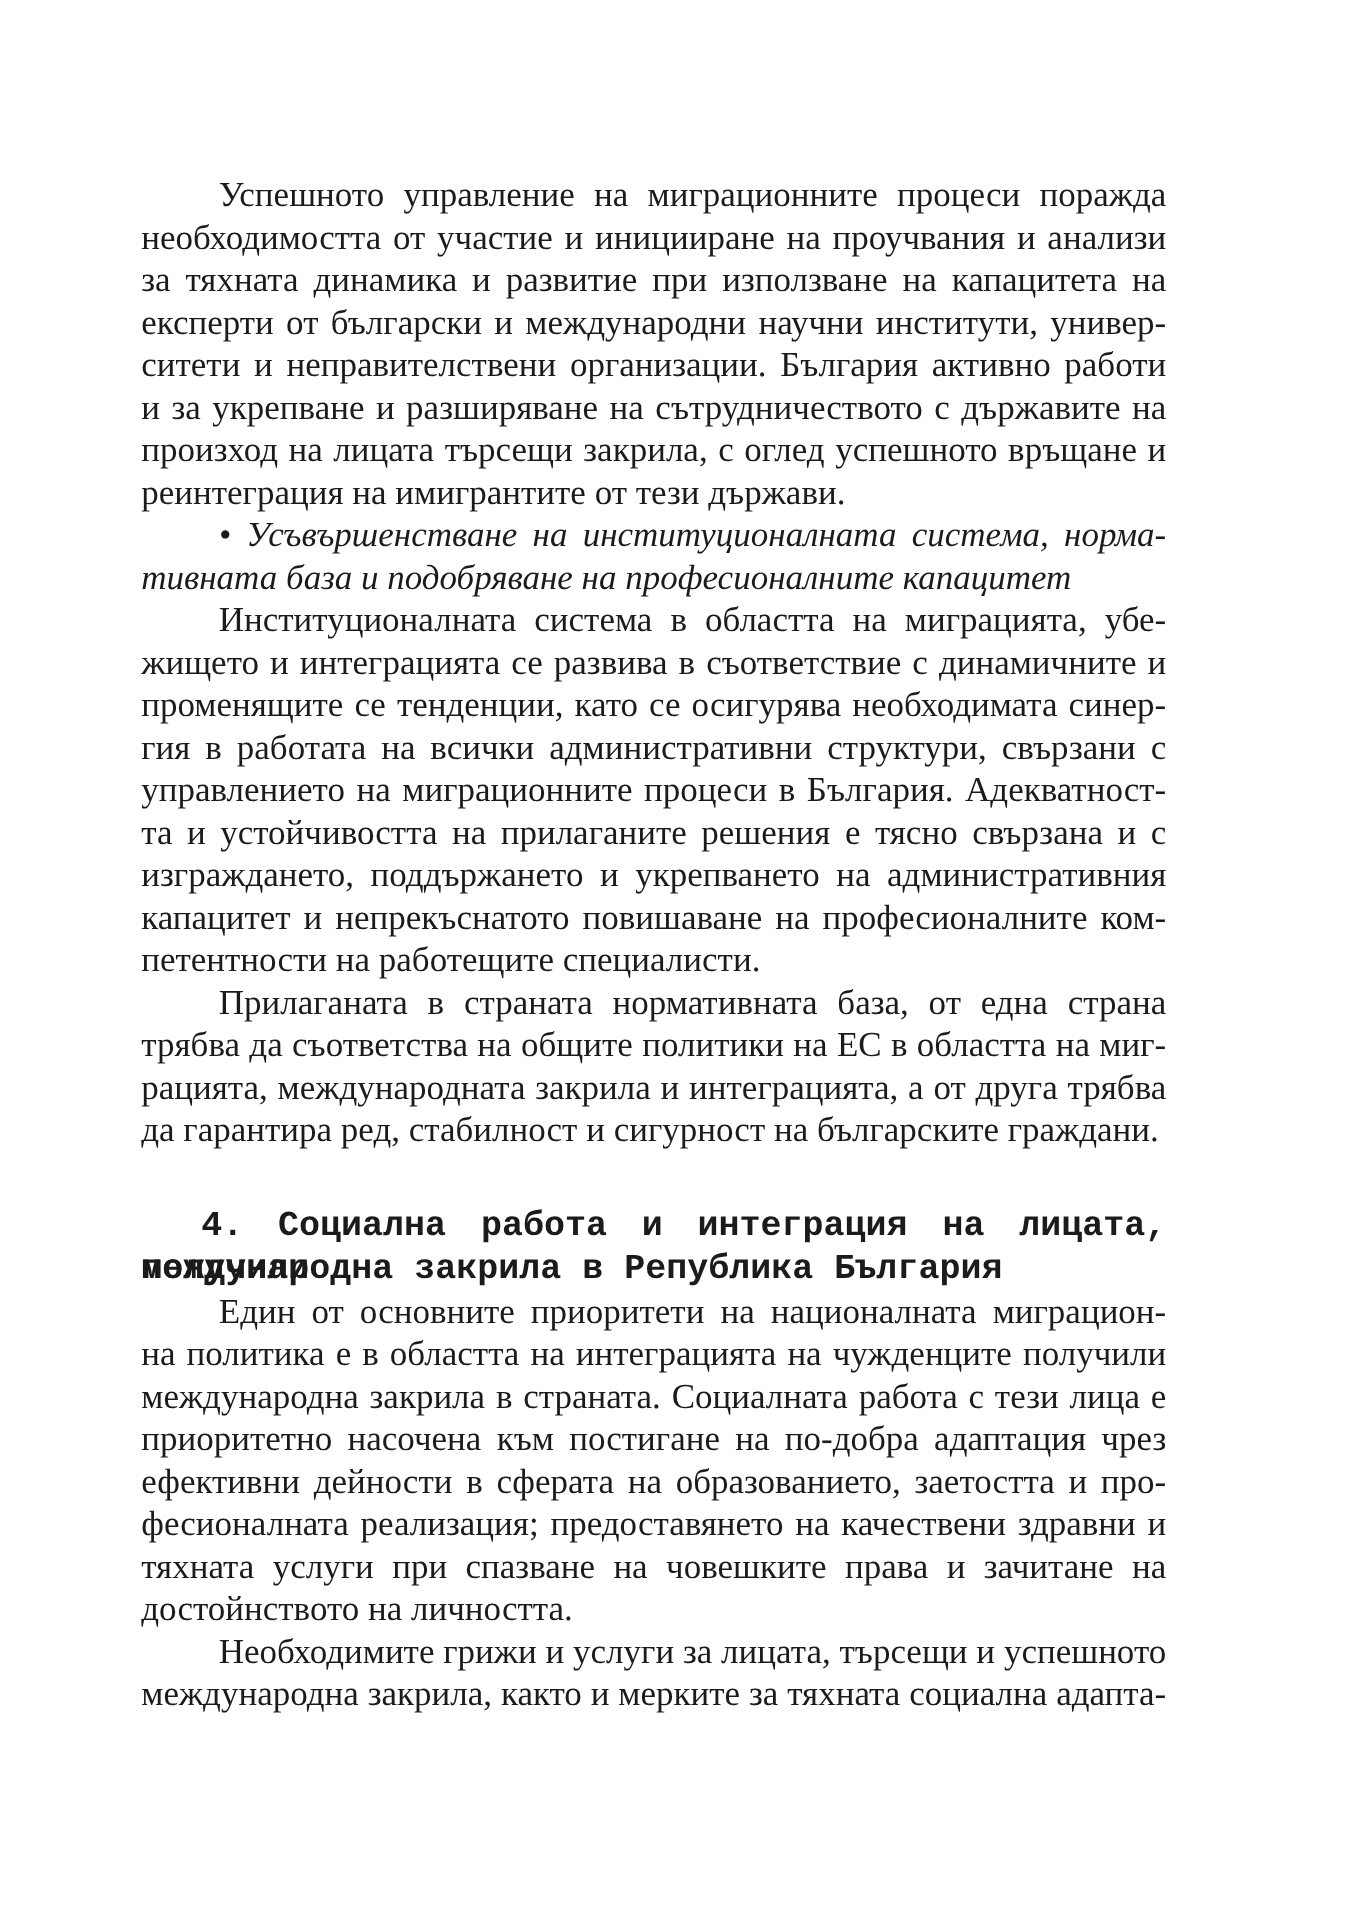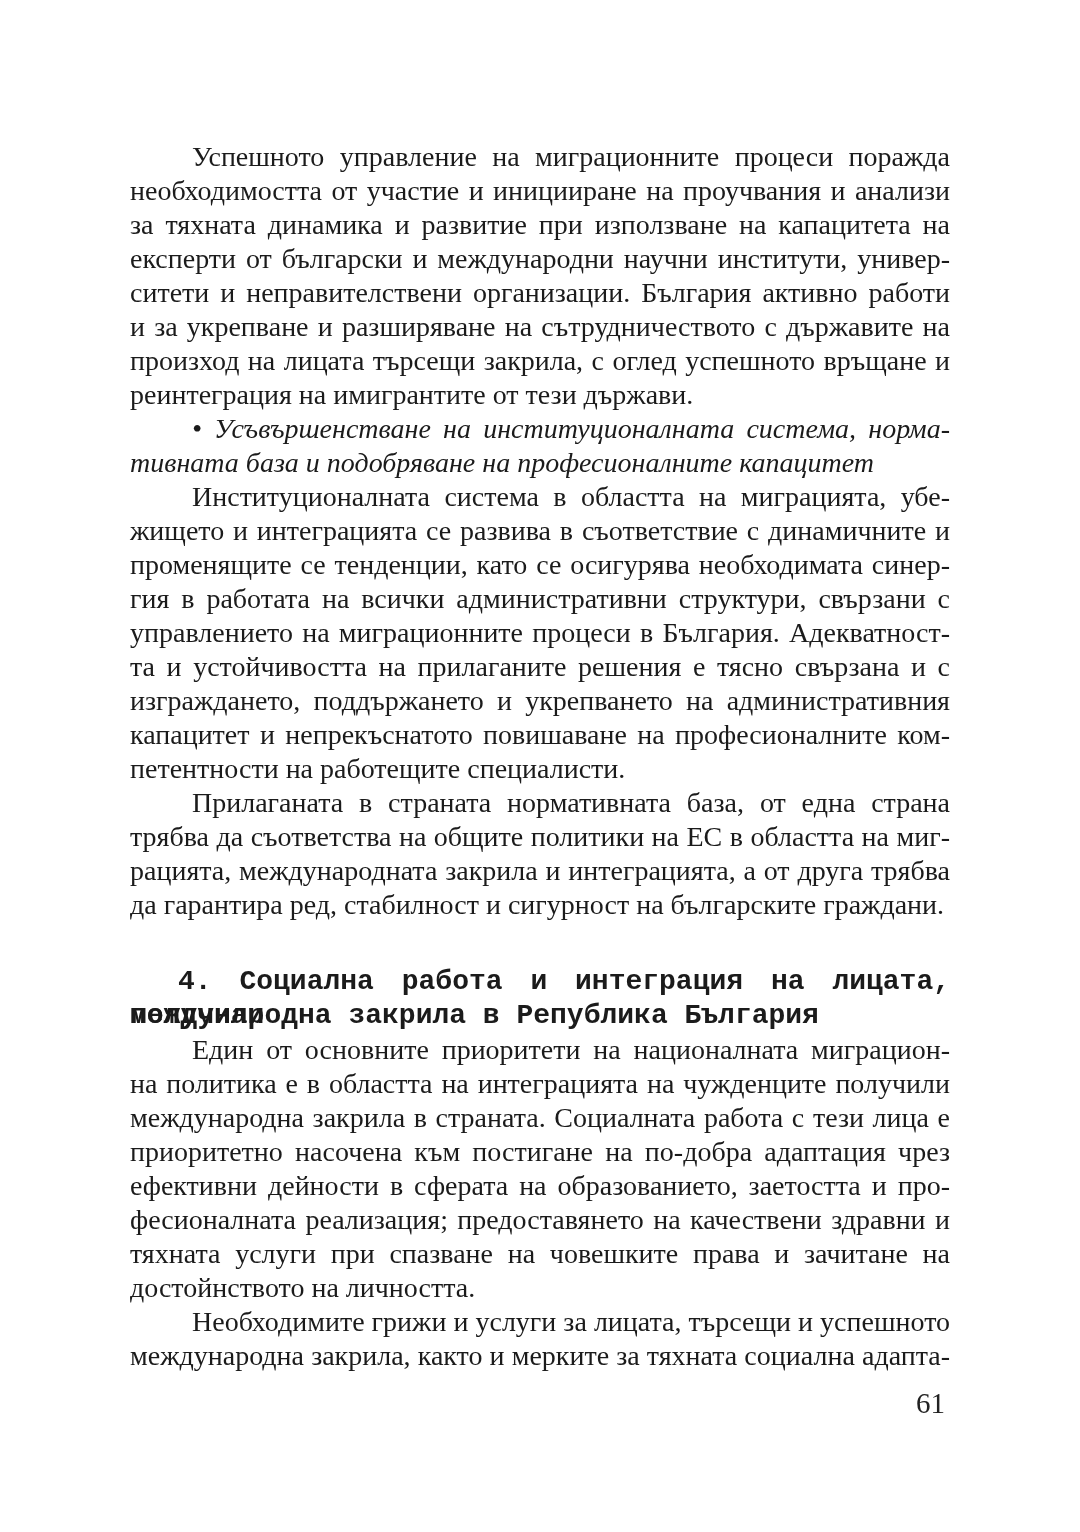--- a/index.html
+++ b/index.html
@@ -14,21 +14,21 @@
     overflow: hidden;
     font-family: "Liberation Serif", "DejaVu Serif", serif;
     color: #1b1b1b;
   }
   .page {
     position: absolute;
     inset: 0;
   }
   .text-block {
     position: absolute;
-    left: 130px;
+    left: 113px;
     top: 140px;
     width: 820px;
   }
   .para {
     margin: 0;
     padding: 0;
   }
   .line {
     font-size: 28px;
     line-height: 34px;
@@ -117,14 +117,13 @@
         <div class="line">ефективни дейности в сферата на образованието, заетостта и про-</div>
         <div class="line">фесионалната реализация; предоставянето на качествени здравни и</div>
         <div class="line">тяхната услуги при спазване на човешките права и зачитане на</div>
         <div class="line last">достойнството на личността.</div>
       </div>
       <div class="para normal justify-all">
         <div class="line first">Необходимите грижи и услуги за лицата, търсещи и успешното</div>
         <div class="line last">международна закрила, както и мерките за тяхната социална адапта-</div>
       </div>
     </main>
-  <div class="page-number">61</div>
 </div>
 
 </body></html>

